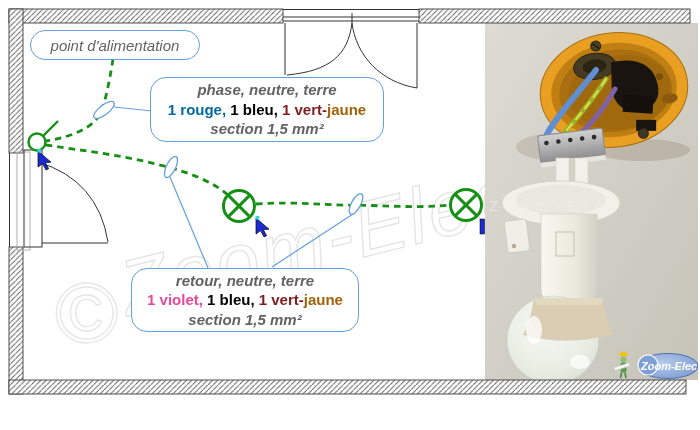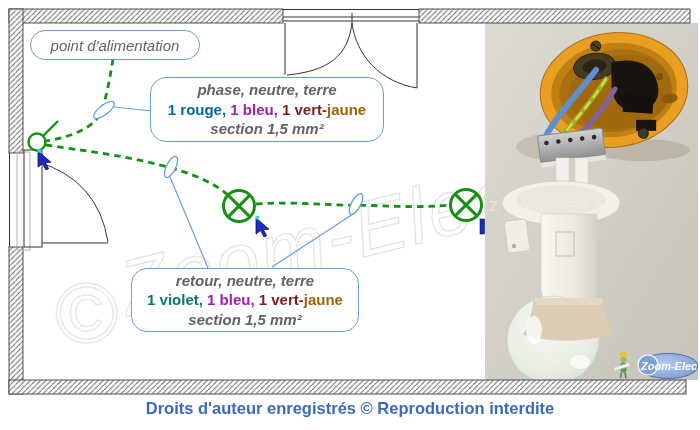--- a/index.html
+++ b/index.html
@@ -8,24 +8,24 @@
   .layer{position:absolute;left:0;top:0;}
   .callout{position:absolute;background:#fff;border:1.5px solid #64a0dc;border-radius:16px;
            display:flex;flex-direction:column;justify-content:center;align-items:center;
            text-align:center;box-sizing:border-box;}
   .callout-a{left:30px;top:30px;width:170px;height:30px;border-radius:15px;}
   .callout-b{left:150px;top:77px;width:234px;height:65px;text-align:right;}
   .callout-c{left:131px;top:268px;width:228px;height:64px;}
   .ln{line-height:19.5px;font-size:15px;font-weight:bold;white-space:nowrap;}
   .gray-it{color:#636363;font-style:italic;}
   .c-red{color:#0369a1;}
-  .c-blue{color:#a21caf;}
+  .c-blue{color:#000000;}
   .c-green{color:#7f1d1d;}
   .c-yellow{color:#a16207;}
-  .c-purple{color:#0f766e;}
+  .c-purple{color:#ec4899;}
   .supply-label{color:#636363;font-style:italic;font-weight:normal;font-size:15px;}
   .caption{position:absolute;left:0;top:399px;width:700px;text-align:center;
            font-size:16.5px;font-weight:bold;color:#3a6abf;}
 </style>
 </head>
 <body>
 
 <div class="stage">
 
 <svg class="layer" width="700" height="430" viewBox="0 0 700 430">
@@ -224,15 +224,14 @@
   <div class="ln"><span class="c-red">1 rouge, </span><span class="c-blue">1 bleu, </span><span class="c-green">1 vert-</span><span class="c-yellow">jaune</span></div>
   <div class="ln gray-it">section 1,5 mm²</div>
 </div>
 
 <div class="callout callout-c">
   <div class="ln gray-it">retour, neutre, terre</div>
   <div class="ln"><span class="c-purple">1 violet, </span><span class="c-blue">1 bleu, </span><span class="c-green">1 vert-</span><span class="c-yellow">jaune</span></div>
   <div class="ln gray-it">section 1,5 mm²</div>
 </div>
 
-<div class="caption">Droits d'auteur enregistrés © Reproduction interdite</div>
 
 </div>
 
 </body></html>

